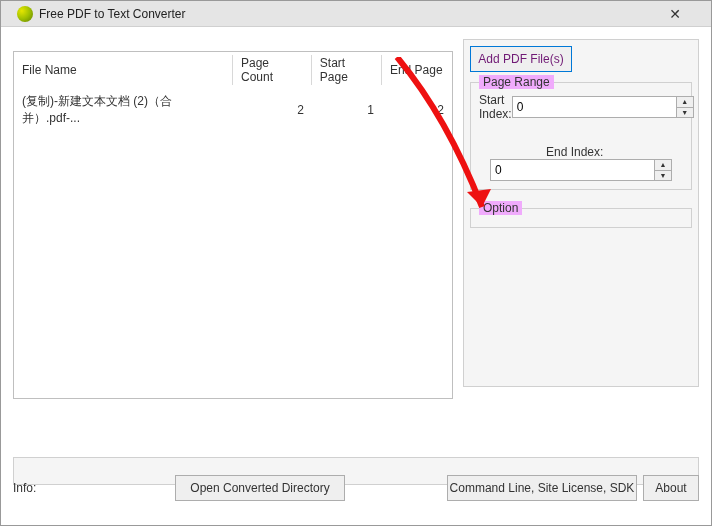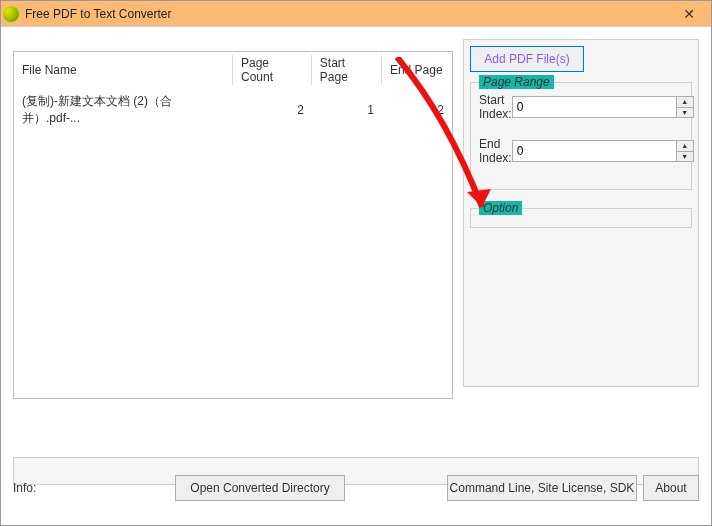--- a/index.html
+++ b/index.html
@@ -10,25 +10,25 @@
     color: #333;
     background: #fff;
     width: 712px;
     height: 526px;
     overflow: hidden;
     border: 1px solid #999;
   }
   
   .titlebar {
     height: 26px;
-    background: #fdba74;
+    background: #e5e5e5;
     border-bottom: 1px solid #d0d0d0;
     display: flex;
     align-items: center;
-    padding: 0 2px;
+    padding: 0 16px;
   }
   .titlebar .icon-slot {
     width: 16px; height: 16px;
     margin-right: 6px;
     display: inline-block;
     border-radius: 50%;
     background: radial-gradient(circle at 30% 30%, #e6e600 0%, #a0c000 50%, #608000 100%);
   }
   .titlebar .title { flex: 1; color: #222; font-size: 12px; }
   .titlebar .close {
@@ -99,46 +99,45 @@
     font-size: 12px;
     color: #333;
     cursor: default;
   }
   .right-top {
     display: flex;
     gap: 8px;
     margin-bottom: 10px;
   }
   .btn-add {
-    width: 114px;
+    width: 102px;
     border: 1px solid #0078d7;
-    color: #8b5cf6;
+    color: #701a75;
   }
   .btn-remove { flex: 1; }
   
   .groupbox {
     border: 1px solid #d0d0d0;
     margin-top: 10px;
     padding: 10px 8px 8px 8px;
     position: relative;
   }
   .groupbox .legend {
     position: absolute;
     top: -8px; left: 8px;
-    background: #14b8a6;
+    background: #f0abfc;
     padding: 0 4px;
     font-size: 12px;
-    font-style: italic;
   }
   .row {
     display: flex;
     align-items: center;
-    margin-bottom: 16px;
-  }
-  .row:last-child { margin-bottom: 16px; }
+    margin-bottom: 24px;
+  }
+  .row:last-child { margin-bottom: 0; flex-direction: column; }
   .row label { width: 70px; }
   .numfield {
     flex: 1;
     display: flex;
   }
   .numfield input {
     flex: 1;
     height: 22px;
     border: 1px solid #adadad;
     border-right: none;

